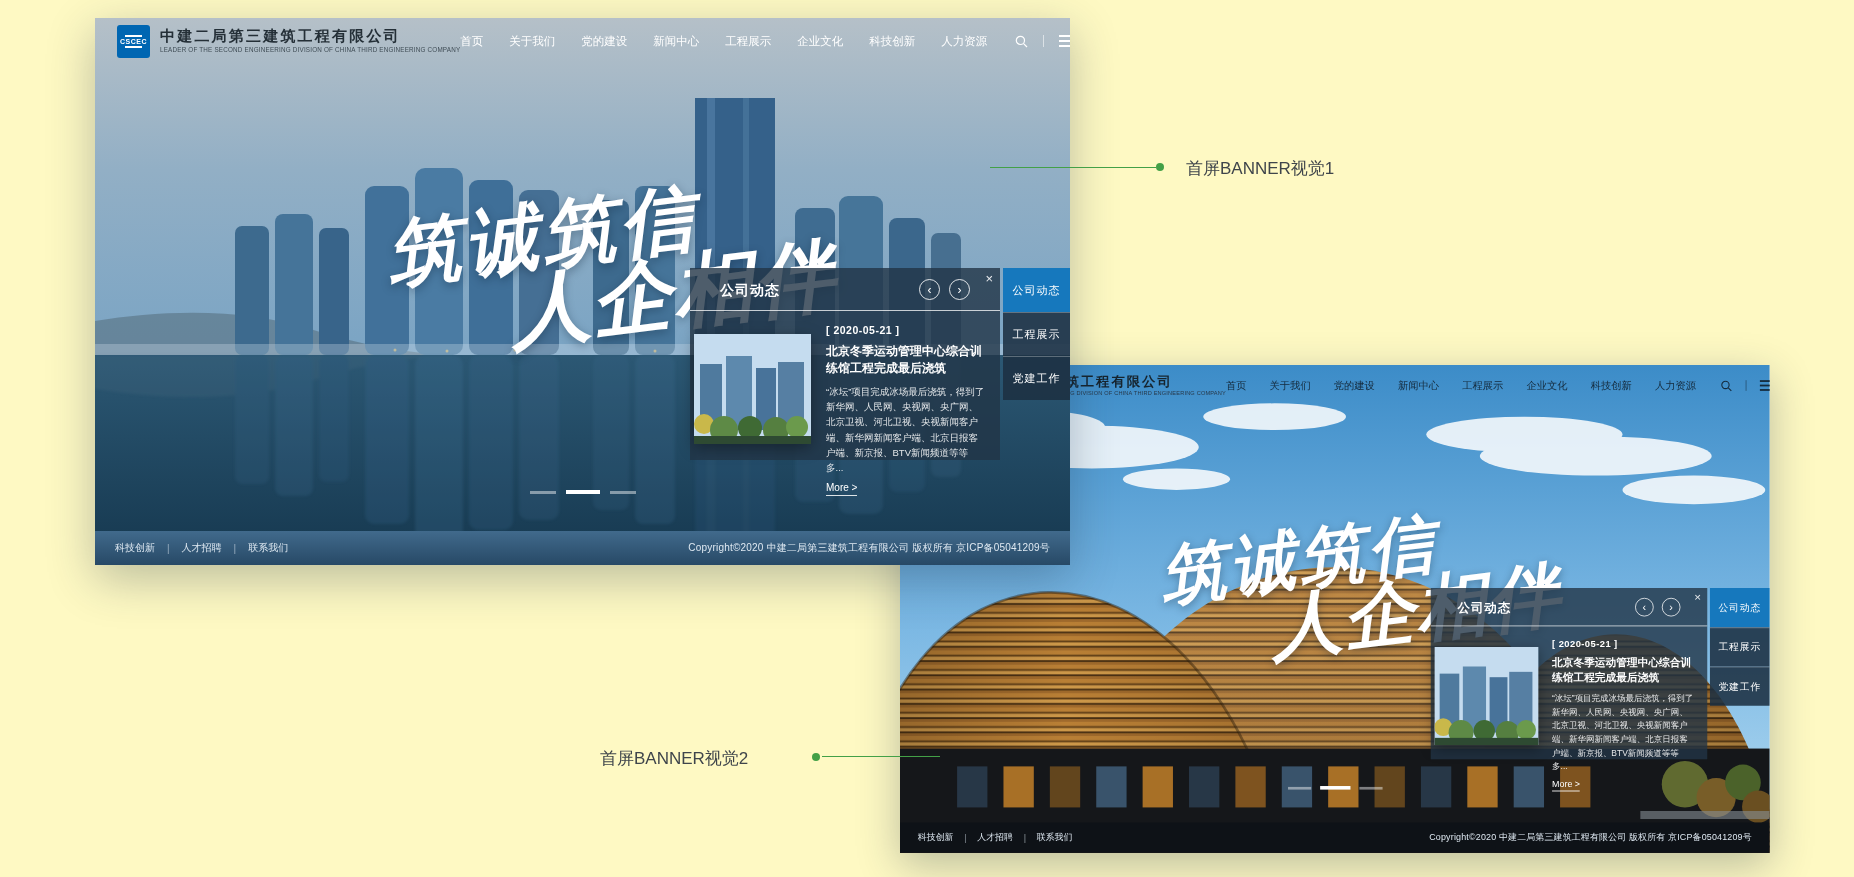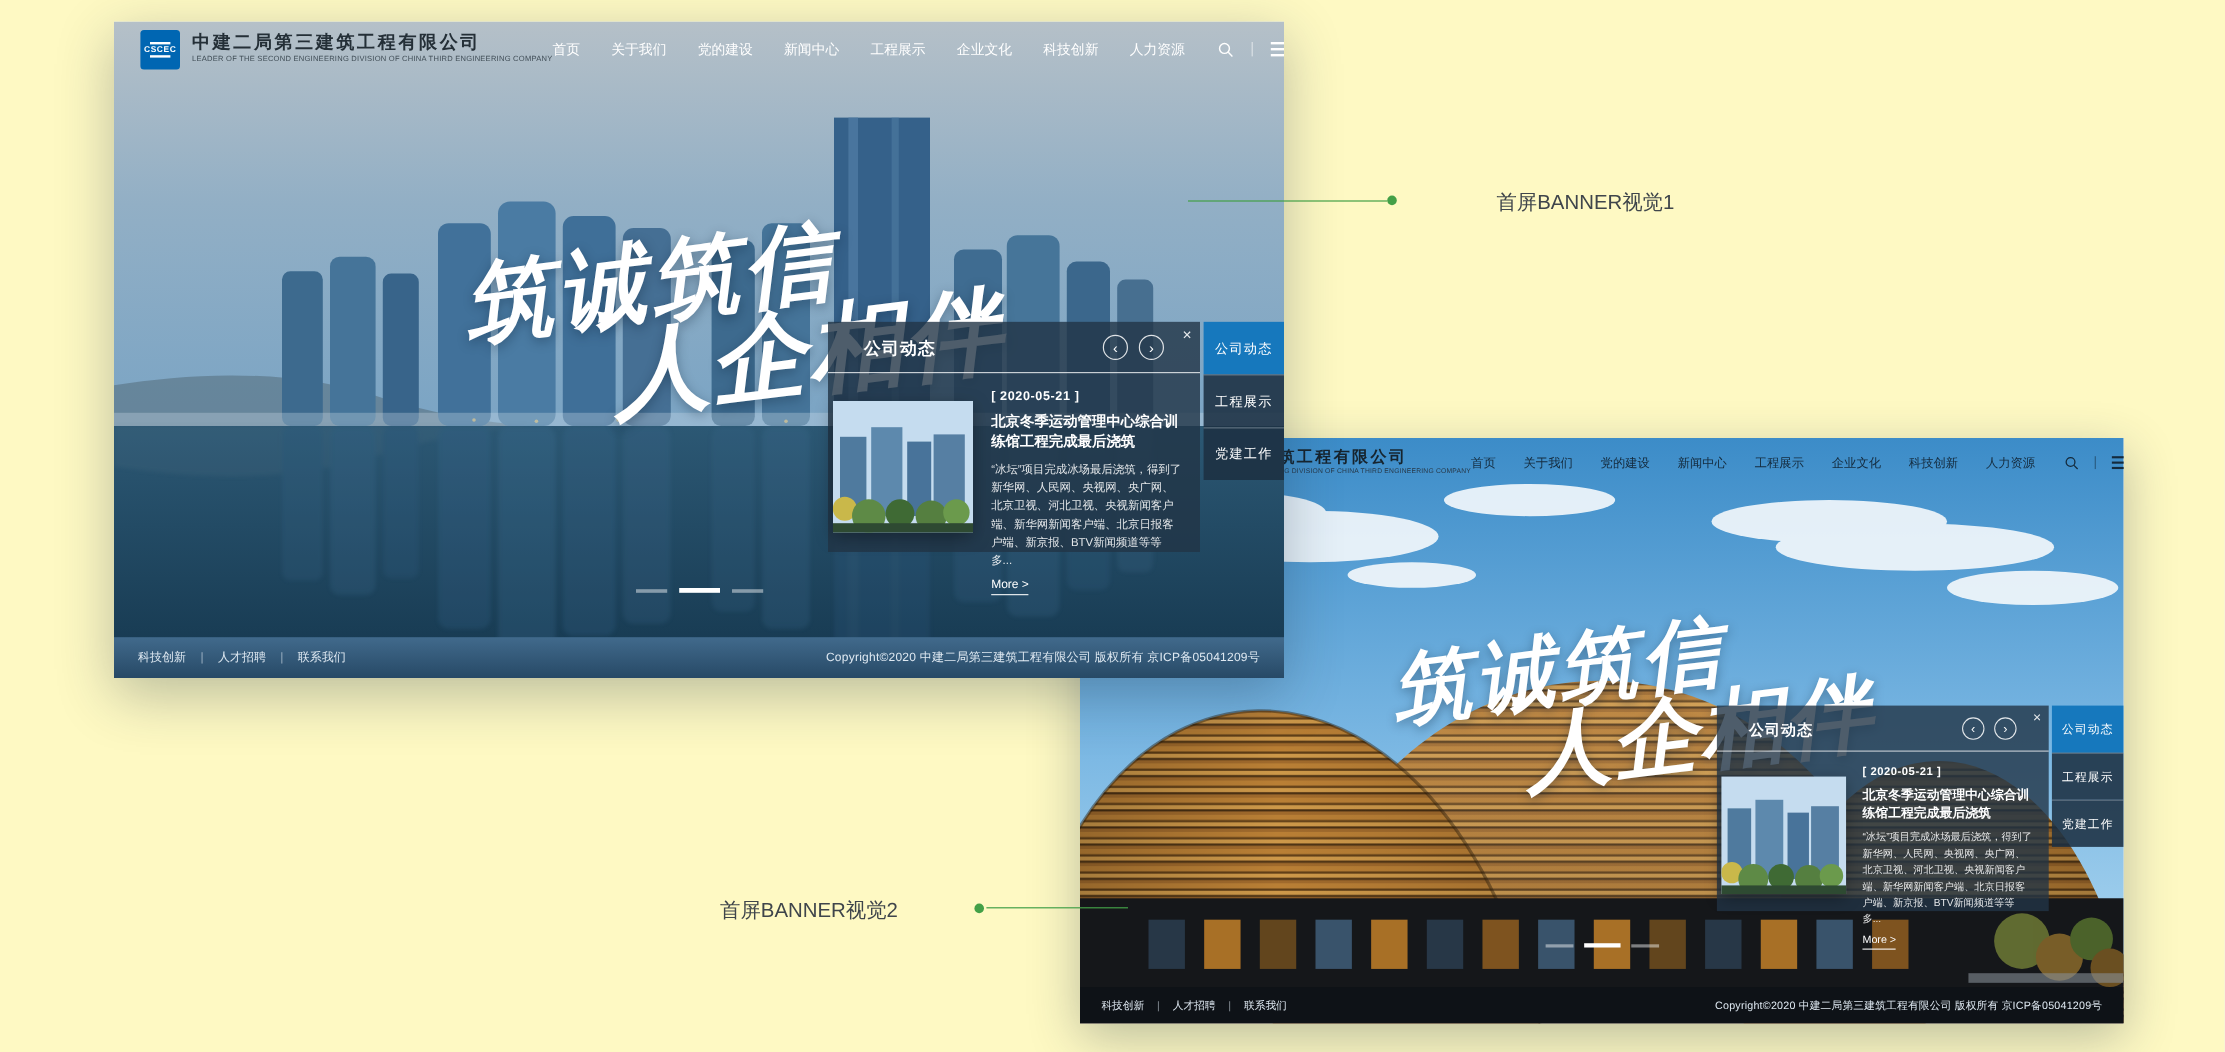--- a/index.html
+++ b/index.html
@@ -411,19 +411,19 @@
         <span class="footer-link">人才招聘</span>
         <span class="footer-sep">|</span>
         <span class="footer-link">联系我们</span>
       </div>
       <div class="footer-copy">Copyright©2020 中建二局第三建筑工程有限公司 版权所有 京ICP备05041209号</div>
     </div>
   </div>
 
   <div class="anno anno-line" style="left:990px;top:167px;width:166px"></div>
   <div class="anno anno-dot" style="left:1156px;top:163px"></div>
-  <div class="anno anno-label" style="left:1247px;top:157px">首屏BANNER视觉1</div>
+  <div class="anno anno-label" style="left:1186px;top:157px">首屏BANNER视觉1</div>
 
   <div class="anno anno-label" style="left:600px;top:747px">首屏BANNER视觉2</div>
   <div class="anno anno-dot" style="left:812px;top:753px"></div>
   <div class="anno anno-line" style="left:822px;top:756px;width:118px"></div>
 
 </div>
 
 </body></html>

